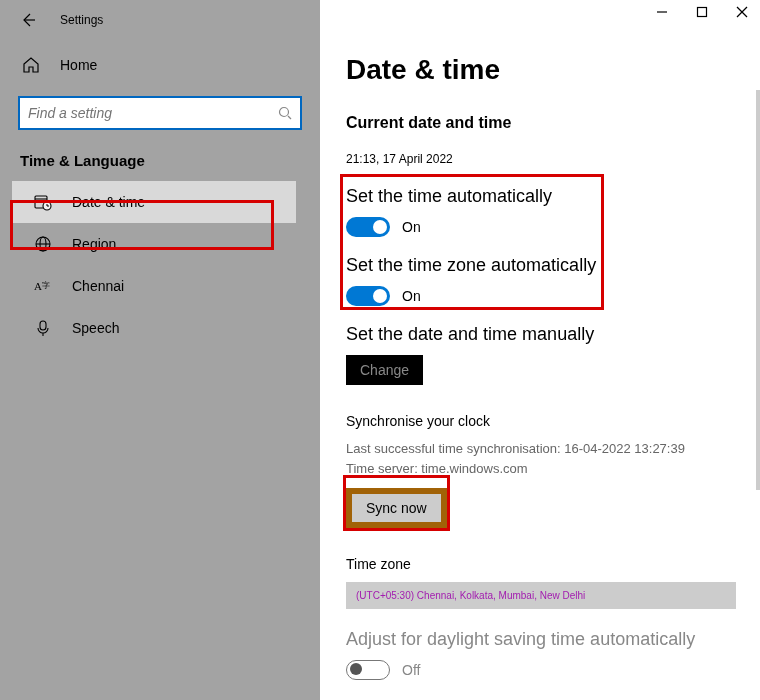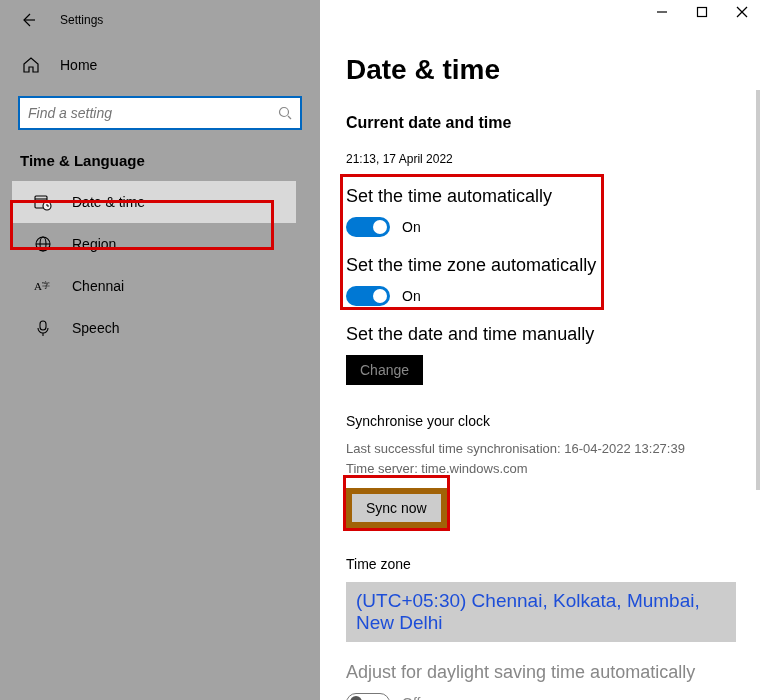--- a/index.html
+++ b/index.html
@@ -132,22 +132,22 @@
     border: 6px solid #a16207;
     padding: 6px 14px;
     font-size: 14px;
     cursor: pointer;
   }
   .tz-select {
     margin-top: 8px;
     width: 100%;
     background: #ccc;
     padding: 8px 10px;
-    font-size: 19px;
-    color: #1d4ed8;
+    font-size: 10px;
+    color: #a21caf;
     border: none;
   }
   .dst-label { color: #888; margin-top: 20px; display:block; }
   .red-box {
     position: absolute;
     border: 3px solid #d60000;
     pointer-events: none;
   }
   .scroll-indicator {
     position: absolute;

